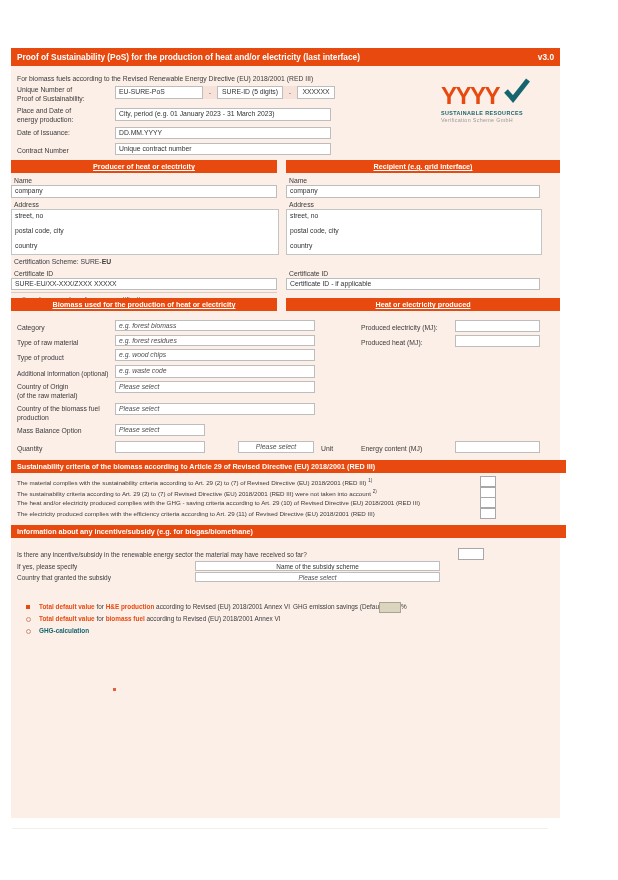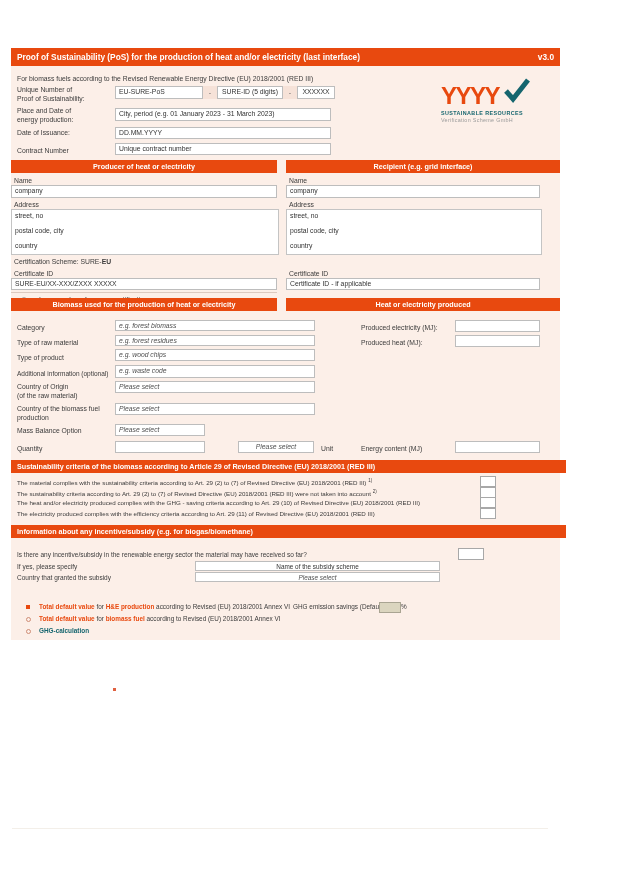--- a/index.html
+++ b/index.html
@@ -1,20 +1,20 @@
 <!DOCTYPE html>
 <html><head>
 <meta charset="utf-8">
 <style>
   html,body{margin:0;padding:0;}
   body{width:618px;height:880px;background:#ffffff;font-family:"Liberation Sans",sans-serif;position:relative;overflow:hidden;}
-  .doc{position:absolute;left:11px;top:48px;width:549px;height:592px;background:#FCEFE8;}
+  .doc{position:absolute;left:11px;top:48px;width:549px;height:770px;background:#FCEFE8;}
   .bar{position:absolute;background:#E8490F;color:#fff;font-weight:bold;display:flex;align-items:center;}
   .bar.full{padding-left:6px;font-size:7.2px;}
-  .bar.col{justify-content:center;font-size:7.2px;}
+  .bar.col{justify-content:center;font-size:7.2px;text-decoration:underline;}
   .titlebar{left:0;top:0;width:549px;height:18px;font-size:8.3px;justify-content:space-between;padding:0 6px;box-sizing:border-box;}
   .lbl{position:absolute;font-size:6.8px;color:#3b3b3b;line-height:1.35;white-space:nowrap;}
   .lbl2 span{display:block;}
   .inp{position:absolute;background:#fff;border:1px solid #bdbdbd;font-size:6.8px;color:#333;padding:1px 3px;box-sizing:border-box;overflow:hidden;white-space:nowrap;}
   .ph{font-style:italic;color:#4d4d4d;}
   .ctr{text-align:center;}
   .sep{position:absolute;background:#F6E2D8;color:#555;font-size:7px;display:flex;align-items:center;justify-content:center;}
   .logo{position:absolute;left:430px;top:36px;width:110px;height:54px;}
   .logo-brand{font-size:24px;font-weight:800;color:#E8490F;letter-spacing:-1.5px;line-height:1;}
   .logo-check{position:absolute;left:62px;top:-6px;}

